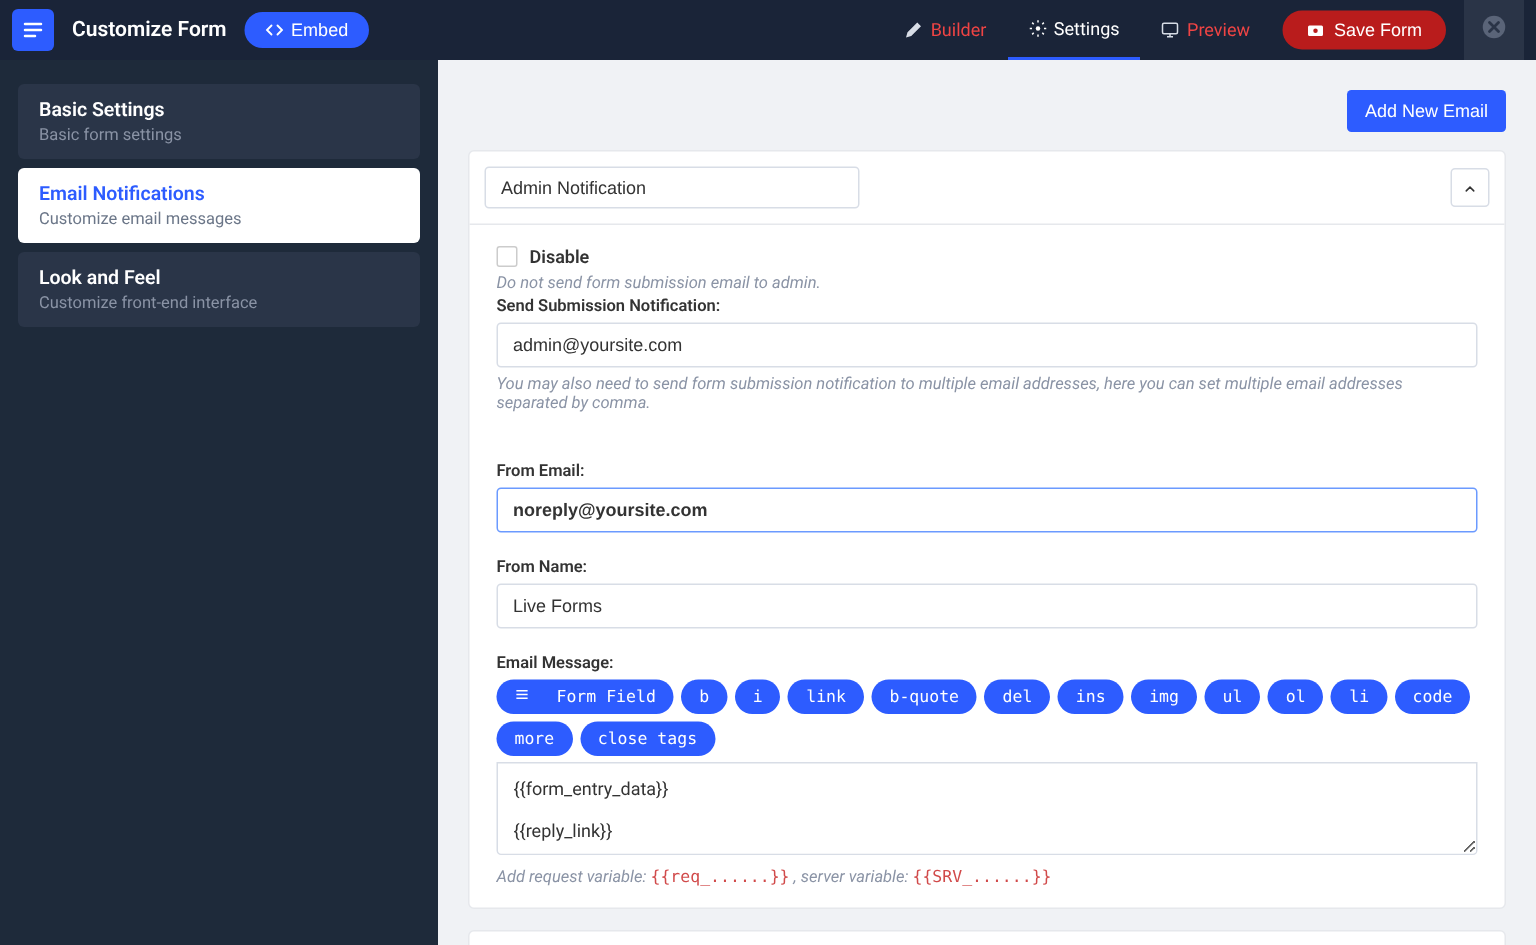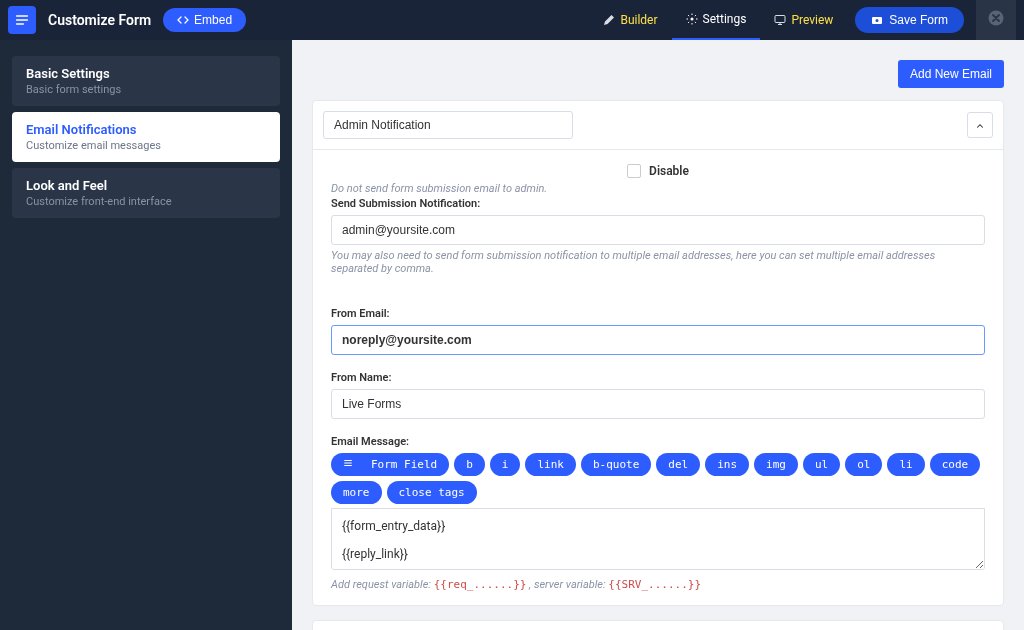--- a/index.html
+++ b/index.html
@@ -4,23 +4,23 @@
 <style>
 * { margin: 0; padding: 0; box-sizing: border-box; }
 body { font-family: -apple-system, BlinkMacSystemFont, "Segoe UI", Roboto, Arial, sans-serif; background: #1e2a3a; width: 1024px; height: 630px; overflow: hidden; }
 
 .topbar { height: 40px; background: #1a2438; display: flex; align-items: center; padding: 0 8px; }
 .logo { width: 28px; height: 28px; background: #2d5cff; border-radius: 4px; display: flex; align-items: center; justify-content: center; margin-right: 12px; }
 .logo svg { width: 16px; height: 16px; }
 .title { color: #fff; font-size: 14px; font-weight: 600; margin-right: 12px; }
 .embed-btn { background: #2d5cff; color: #fff; border: none; border-radius: 14px; padding: 5px 14px; font-size: 12px; font-weight: 500; display: flex; align-items: center; gap: 5px; cursor: pointer; }
 .spacer { flex: 1; }
-.nav-item { color: #fde047; font-size: 12px; padding: 0 14px; height: 40px; display: flex; align-items: center; gap: 5px; cursor: pointer; }
+.nav-item { color: #ef4444; font-size: 12px; padding: 0 14px; height: 40px; display: flex; align-items: center; gap: 5px; cursor: pointer; }
 .nav-item.active { border-bottom: 2px solid #2d5cff; color: #fff; }
-.save-btn { background: #1d4ed8; color: #fff; border: none; border-radius: 14px; padding: 6px 16px; font-size: 12px; font-weight: 500; display: flex; align-items: center; gap: 6px; cursor: pointer; margin: 0 8px; }
+.save-btn { background: #b91c1c; color: #fff; border: none; border-radius: 14px; padding: 6px 16px; font-size: 12px; font-weight: 500; display: flex; align-items: center; gap: 6px; cursor: pointer; margin: 0 8px; }
 .close-btn { width: 40px; height: 40px; background: #2a3447; display: flex; align-items: center; justify-content: center; cursor: pointer; margin-left: 4px; }
 
 .main { display: flex; height: 590px; }
 .sidebar { width: 292px; background: #1e2a3a; padding: 16px 12px; }
 .side-item { background: #2a3548; border-radius: 4px; padding: 10px 14px; margin-bottom: 6px; cursor: pointer; }
 .side-item.active { background: #fff; }
 .side-title { color: #fff; font-size: 13px; font-weight: 600; }
 .side-sub { color: #8a93a5; font-size: 11px; margin-top: 2px; }
 .side-item.active .side-title { color: #2d5cff; }
 .side-item.active .side-sub { color: #6b7688; }
@@ -28,21 +28,21 @@
 .content { flex: 1; background: #f0f2f5; overflow-y: auto; padding: 20px; }
 .add-email-row { display: flex; justify-content: flex-end; margin-bottom: 12px; }
 .add-email-btn { background: #2d5cff; color: #fff; border: none; border-radius: 3px; padding: 7px 12px; font-size: 12px; font-weight: 500; cursor: pointer; }
 
 .panel { background: #fff; border: 1px solid #e6e8ec; border-radius: 4px; margin-bottom: 14px; }
 .panel-header { display: flex; align-items: center; padding: 10px; border-bottom: 1px solid #e6e8ec; }
 .panel-input { border: 1px solid #d8dde6; border-radius: 3px; padding: 6px 10px; font-size: 12px; width: 250px; color: #333; }
 .panel-toggle { margin-left: auto; width: 26px; height: 26px; border: 1px solid #d8dde6; border-radius: 3px; display: flex; align-items: center; justify-content: center; cursor: pointer; background: #fff; }
 
 .panel-body { padding: 14px 18px; }
-.chk-row { display: flex; align-items: center; gap: 8px; margin-bottom: 4px; justify-content: center; }
+.chk-row { display: flex; align-items: center; gap: 8px; margin-bottom: 4px; }
 .chk { width: 14px; height: 14px; border: 1px solid #ccc; border-radius: 2px; }
 .chk-label { font-size: 12px; font-weight: 600; color: #333; }
 .hint { font-size: 11px; color: #8a93a5; font-style: italic; margin-bottom: 2px; }
 .field-label { font-size: 11px; font-weight: 600; color: #333; margin-bottom: 5px; display: block; }
 .text-input { width: 100%; border: 1px solid #d8dde6; border-radius: 3px; padding: 7px 10px; font-size: 12px; color: #333; margin-bottom: 4px; }
 .text-input.focus { border-color: #6b9aff; font-weight: bold; }
 .field-hint { font-size: 11px; color: #8a93a5; font-style: italic; margin-bottom: 32px; }
 .mb16 { margin-bottom: 16px; }
 
 .toolbar { display: flex; gap: 5px; margin-bottom: 4px; flex-wrap: wrap; }

